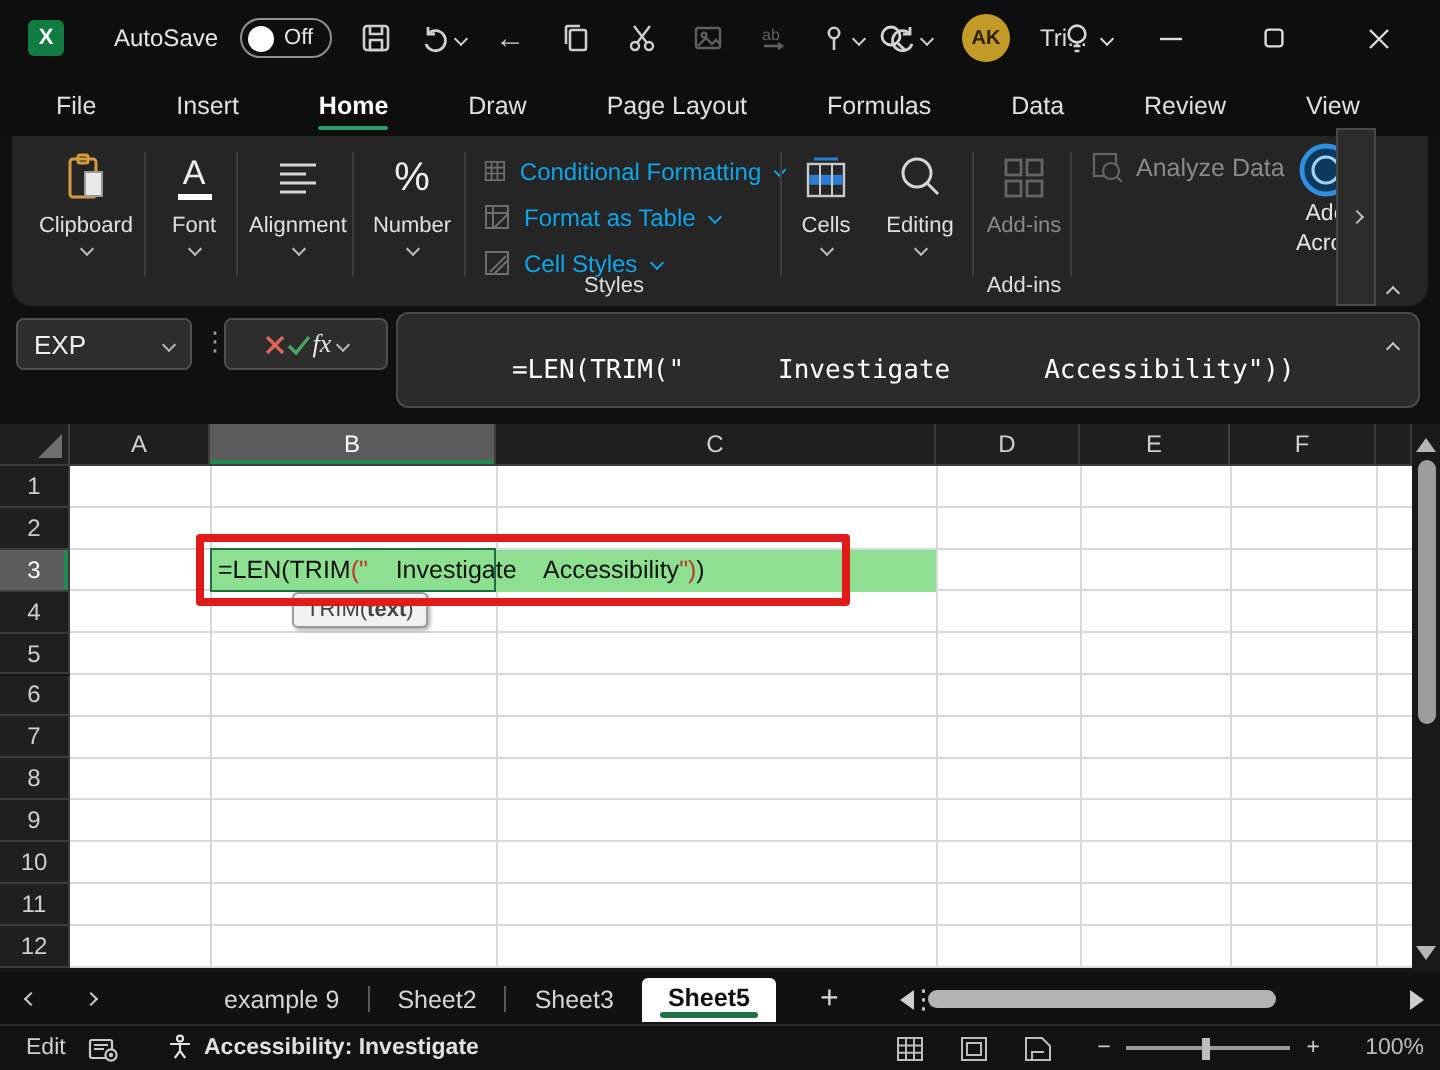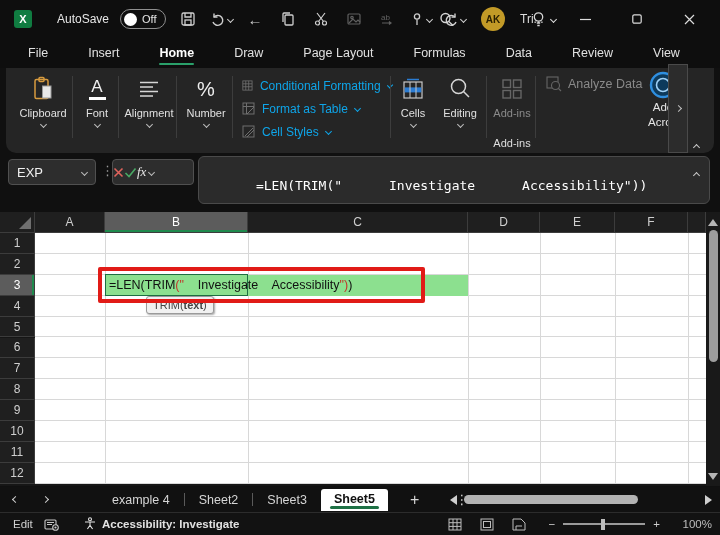--- a/index.html
+++ b/index.html
@@ -50,21 +50,21 @@
   .acrobat { position:absolute; left:634px; top:2px; width:46px; display:flex; flex-direction:column; align-items:center; }
   .acrobat .line { font-size:11.5px; color:#e6e6e6; line-height:15px; }
   .overflow-strip { position:absolute; left:668px; top:64px; width:20px; height:89px; background:#2c2c2c; border:1px solid #4a4a4a; display:flex; align-items:center; justify-content:center; color:#bfbfbf; z-index:5; }
   .ribbon-collapse { position:absolute; left:694px; top:136px; color:#c9c9c9; z-index:6; }
 
   
   .fbar { position:absolute; left:0; top:155px; width:720px; height:52px; }
   .namebox { position:absolute; left:8px; top:4px; width:88px; height:26px; background:#2d2d2d; border:1px solid #505050; border-radius:4px; display:flex; align-items:center; padding:0 8px; font-size:13px; color:#f0f0f0; }
   .namebox .chev { margin-left:auto; color:#bbb; }
   .fdots { position:absolute; left:101px; top:8px; color:#9a9a9a; font-size:13px; }
-  .fbtns { position:absolute; left:112px; top:4px; width:82px; height:26px; background:#2d2d2d; border:1px solid #505050; border-radius:4px; display:flex; align-items:center; justify-content:flex-start; }
+  .fbtns { position:absolute; left:112px; top:4px; width:82px; height:26px; background:#2d2d2d; border:1px solid #505050; border-radius:4px; display:flex; align-items:center; justify-content:center; }
   .fx { font-size:13px; color:#e8e8e8; font-family:"Liberation Serif", serif; font-style:italic; }
   .finput { position:absolute; left:198px; top:1px; width:512px; height:48px; background:#2b2b2b; border:1px solid #4a4a4a; border-radius:6px; padding:6px 10px; font-family:"DejaVu Sans Mono", monospace; font-size:13px; color:#fff; white-space:pre; overflow:hidden; }
   .fexpand { position:absolute; right:10px; top:9px; color:#c9c9c9; }
 
   
   .grid { position:absolute; left:0; top:212px; width:720px; height:274px; background:#161616; }
   .corner { position:absolute; left:0; top:0; width:35px; height:21px; background:#1f1f1f; border-right:1px solid #3c3c3c; border-bottom:1px solid #3c3c3c; }
   .corner-tri { position:absolute; right:3px; bottom:3px; width:0; height:0; border-bottom:12px solid #6f6f6f; border-left:12px solid transparent; }
   .colheader { position:absolute; top:0; height:21px; background:#1f1f1f; border-right:1px solid #3c3c3c; border-bottom:1px solid #3c3c3c; color:#cfcfcf; font-size:12px; display:flex; align-items:center; justify-content:center; }
   .colheader.hl { background:#5c5c5c; color:#fff; box-shadow:inset 0 -2px 0 #1f8a4d; }
@@ -293,20 +293,21 @@
       </div>
       <div class="styles-item">
         <svg width="13" height="13" viewBox="0 0 13 13" fill="none" stroke="#6f6f6f" stroke-width="1">
             <rect x="1" y="1" width="11" height="11"></rect>
             <path d="M3 11 11 3M5 12 12 5"></path>
           </svg>
         <span>Cell Styles</span>
         <span class="chev"></span>
       </div>
     </div>
+    <div class="styles-glabel">Styles</div>
     <div class="rdiv" style="left:384px;"></div>
 
     <div class="rgroup" style="left:386px; width:42px;">
       <div class="gicon">
         <svg width="24" height="22" viewBox="0 0 24 22" fill="none">
             <path d="M6 1.5h12" stroke="#2b7cd3" stroke-width="1.5"></path>
             <rect x="3" y="4" width="18" height="16" stroke="#c9c9c9" stroke-width="1.2"></rect>
             <rect x="3.7" y="9.4" width="16.6" height="5" fill="#2b7cd3"></rect>
             <path d="M9 4v16M15 4v16" stroke="#c9c9c9" stroke-width="1"></path>
           </svg>
@@ -451,21 +452,21 @@
   </div>
 
   <div class="sheetbar">
     <div class="snav">
         <span class="chev left"></span>
       </div>
     <div class="snav">
         <span class="chev right"></span>
       </div>
     <div style="width:38px;"></div>
-    <span class="stab">example 4</span>
+    <span class="stab">example 9</span>
     <div class="stab-sep"></div>
     <span class="stab">Sheet2</span>
     <div class="stab-sep"></div>
     <span class="stab">Sheet3</span>
     <span class="stab active">Sheet5</span>
     <span class="addsheet">+</span>
     <span class="smore">⋮</span>
     <div class="hscroll">
       <div class="htri-l"></div>
       <div class="hthumb"></div>

